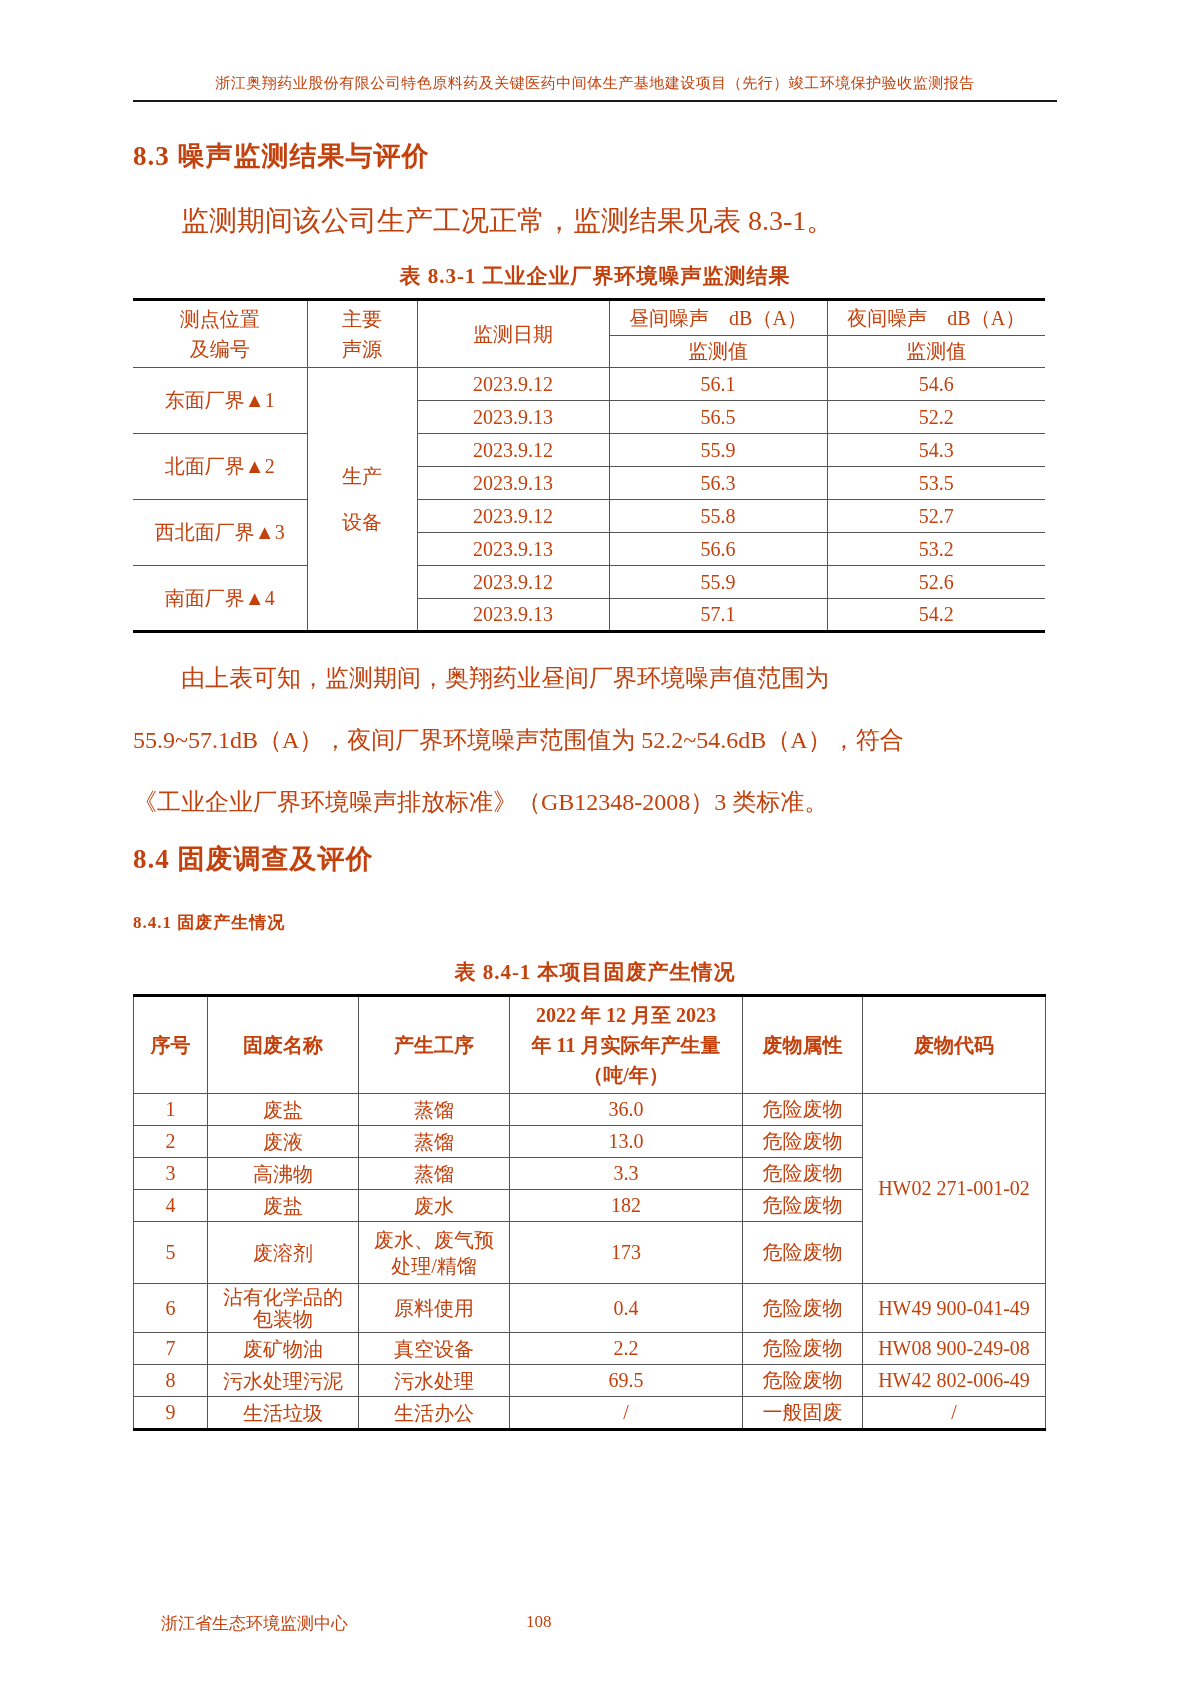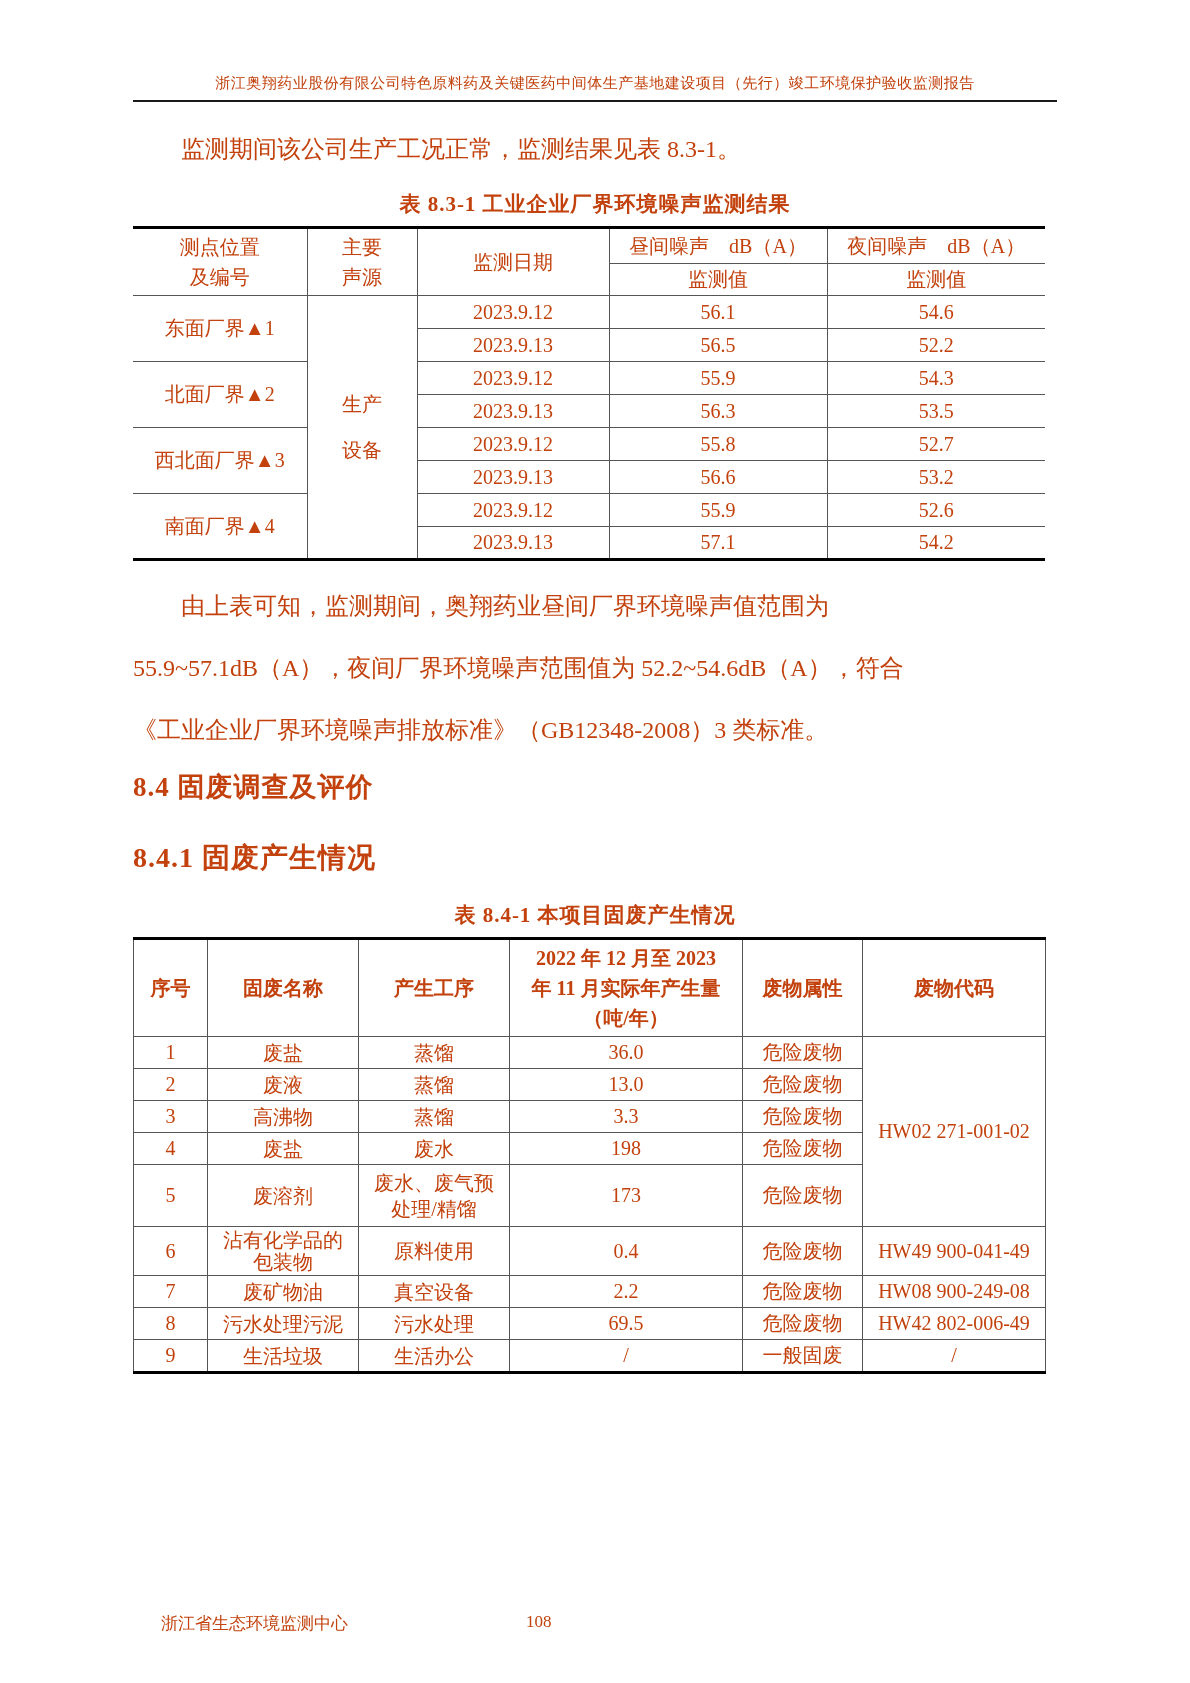--- a/index.html
+++ b/index.html
@@ -26,28 +26,28 @@
   }
 
   h2.sec {
     margin: 36px 0 0 0;
     font-size: 27px;
     font-weight: bold;
     letter-spacing: 1px;
   }
   h3.subsec {
     margin: 34px 0 0 0;
-    font-size: 28px;
+    font-size: 17px;
     font-weight: bold;
     letter-spacing: 1px;
   }
 
   .para {
     margin-top: 30px;
-    font-size: 24px;
+    font-size: 28px;
     line-height: 34px;
   }
   .indent { text-indent: 48px; }
 
   .analysis { margin-top: 14px; }
   .analysis .aline {
     font-size: 24px;
     line-height: 62px;
     white-space: nowrap;
     font-family: Liberation Serif, serif;
@@ -108,20 +108,21 @@
   .footer .pageno { position: absolute; left: 50%; transform: translateX(-69px); top: 0; font-size: 17px; }
 </style>
 </head>
 <body>
 
 <div class="page">
   <div class="content">
 
     <div class="doc-header">浙江奥翔药业股份有限公司特色原料药及关键医药中间体生产基地建设项目（先行）竣工环境保护验收监测报告</div>
 
+    <h2 class="sec">8.3 噪声监测结果与评价</h2>
 
     <div class="para indent">监测期间该公司生产工况正常，监测结果见表 8.3-1。</div>
 
     <div class="tbl-caption">表 8.3-1 工业企业厂界环境噪声监测结果</div>
 
     <table class="rpt noise">
       <colgroup>
         <col style="width:174px">
           <col style="width:110px">
           <col style="width:192px">
@@ -247,21 +248,21 @@
         <td>3</td>
         <td class="wname">高沸物</td>
         <td class="wproc">蒸馏</td>
         <td>3.3</td>
         <td>危险废物</td>
       </tr>
       <tr class="wrow">
         <td>4</td>
         <td class="wname">废盐</td>
         <td class="wproc">废水</td>
-        <td>198</td>
+        <td>182</td>
         <td>危险废物</td>
       </tr>
       <tr class="wrow-tall">
         <td>5</td>
         <td class="wname">废溶剂</td>
         <td class="wproc pre">废水、废气预
 处理/精馏</td>
         <td>173</td>
         <td>危险废物</td>
       </tr>

